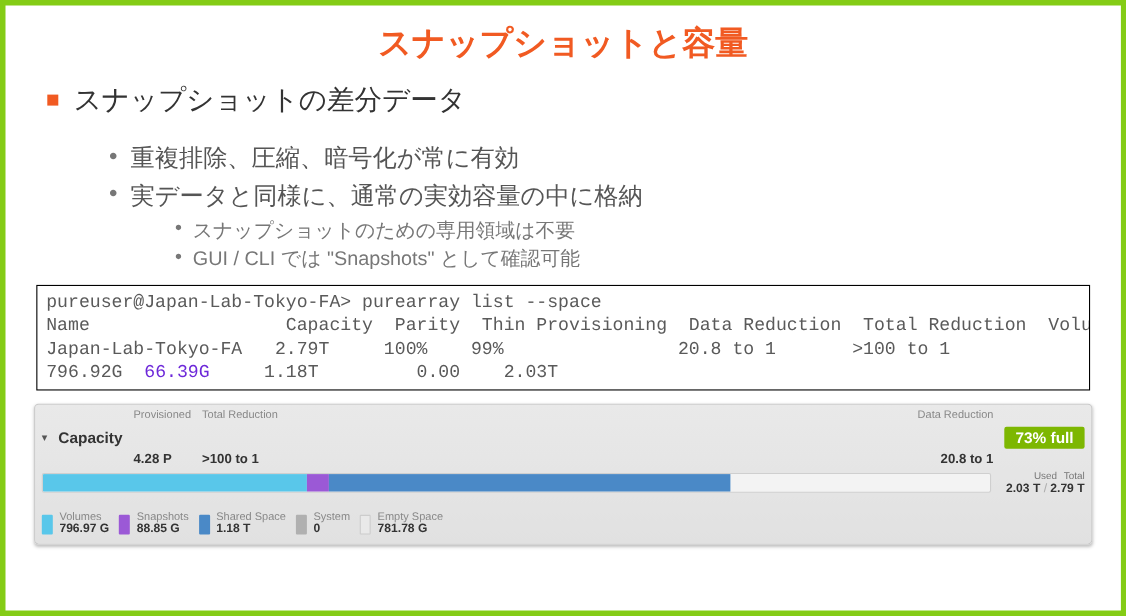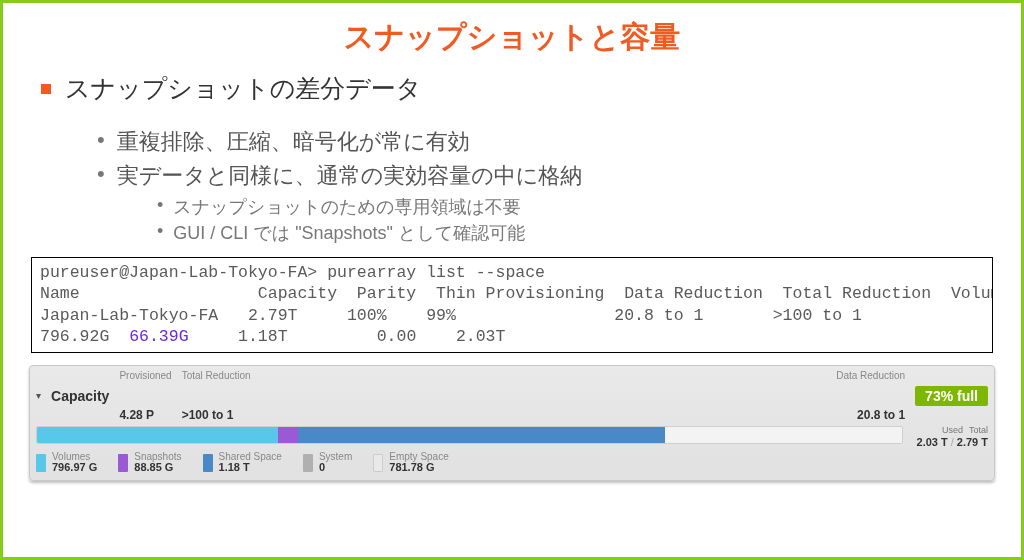--- a/index.html
+++ b/index.html
@@ -1,19 +1,19 @@
 <!DOCTYPE html>
 <html><head>
   <meta charset="utf-8">
   <style>
     * { box-sizing: border-box; margin: 0; padding: 0; }
     html, body { width: 1024px; height: 560px; font-family: "Hiragino Sans", "Yu Gothic", Meiryo, Arial, sans-serif; }
     .slide {
       width: 1024px; height: 560px;
-      border: 3px solid #84cc16;
+      border: 5px solid #84cc16;
       padding: 14px 24px 16px 24px;
       background: #fff;
       display: flex; flex-direction: column;
     }
     .title {
       text-align: center;
       color: #f15a22;
       font-size: 30px;
       font-weight: 700;
       margin-bottom: 12px;
@@ -64,33 +64,33 @@
     .full-badge {
       background:#7db701; color:#fff; font-weight:700;
       padding:2px 10px; border-radius:2px; font-size:14px;
       display:flex; align-items:center;
     }
     .used-total { display:flex; flex-direction:column; align-items:flex-end; line-height:1.1; margin-left:6px;}
     .ut-lbl { font-size:9px; color:#777; display:flex; gap:6px;}
     .ut-val { font-size:11px; font-weight:700; color:#333; }
     .ut-val .slash { color:#aaa; font-weight:400; padding:0 3px;}
 
-    .bar-row { display:flex; align-items:flex-start; gap:8px; }
+    .bar-row { display:flex; align-items:center; gap:8px; }
     .bar {
       flex:1; height:18px; background:#f3f3f3;
       border:1px solid #cfcfcf; border-radius:2px;
       display:flex; overflow:hidden;
     }
     .seg { height:100%; }
     .c-vol { background:#59c7ea; }
     .c-snap { background:#9b59d6; }
     .c-shared { background:#4a89c7; }
     .c-sys { background:#b0b0b0; }
 
-    .legend { display:flex; gap:21px; margin-top:4px; }
+    .legend { display:flex; gap:9px; margin-top:16px; }
     .legend-item { display:flex; align-items:center; gap:6px; }
     .lg-sw { width:10px; height:18px; border-radius:1px; }
     .lg-txt { display:flex; flex-direction:column; line-height:1.05; }
     .lg-txt .lbl { font-size:10px; color:#888; }
     .lg-txt .val { font-size:11px; font-weight:700; color:#333; }
   </style>
 </head>
 <body>
 
 <div class="slide">

